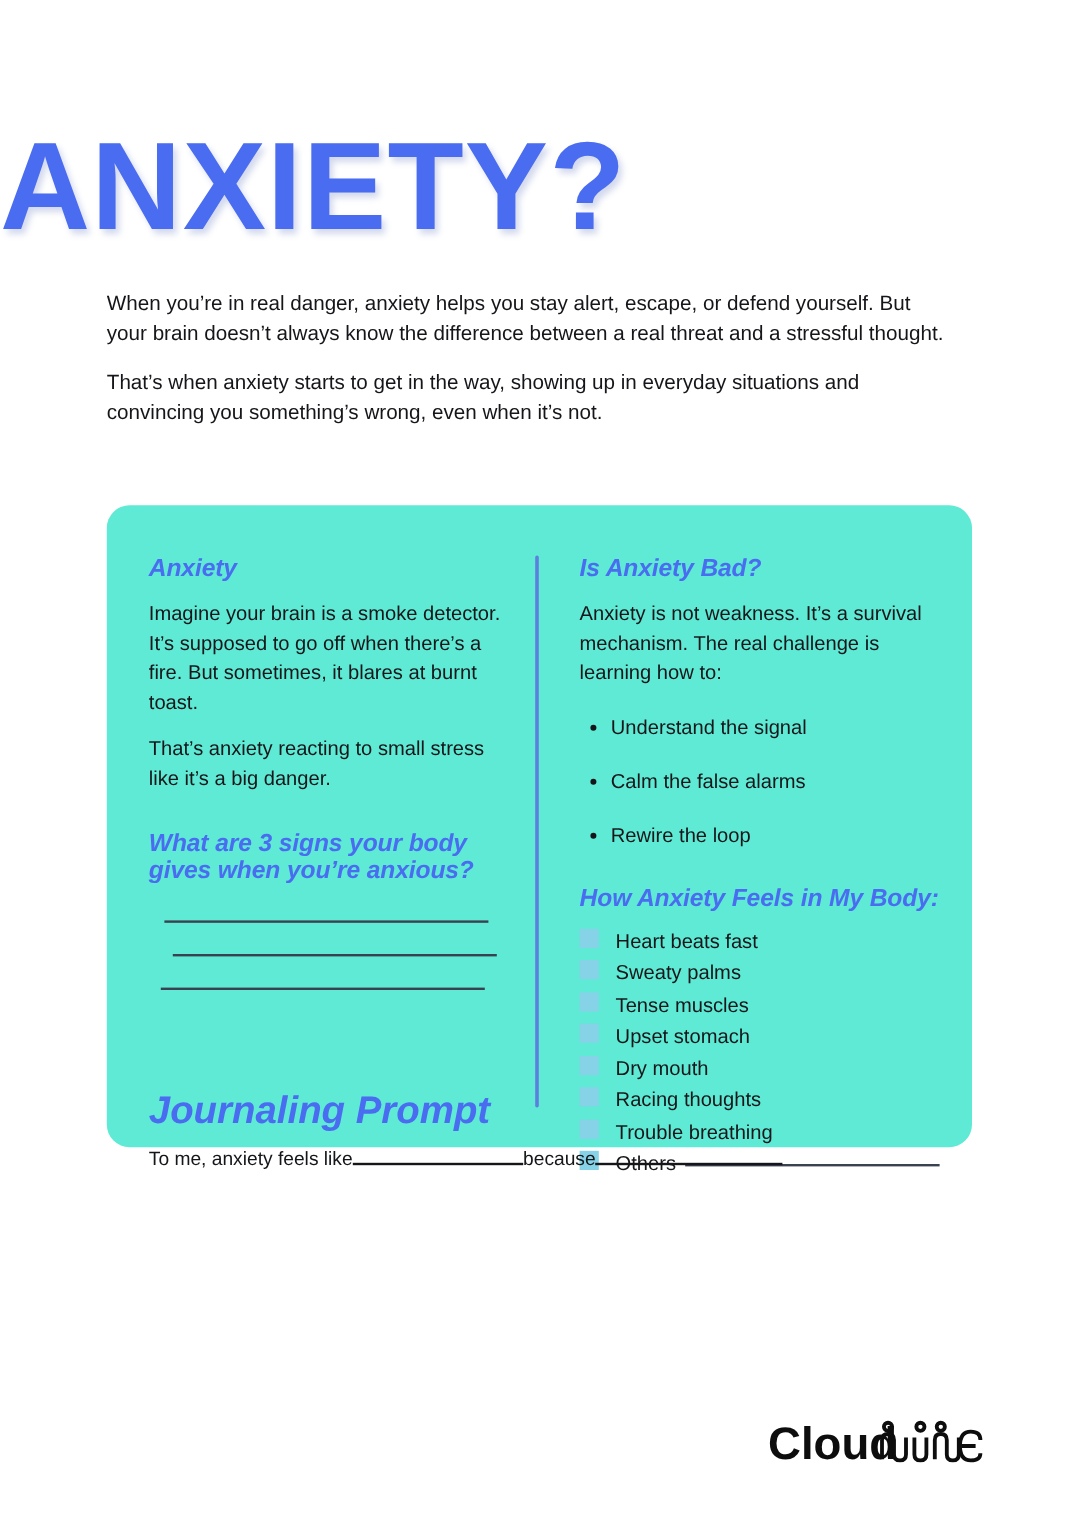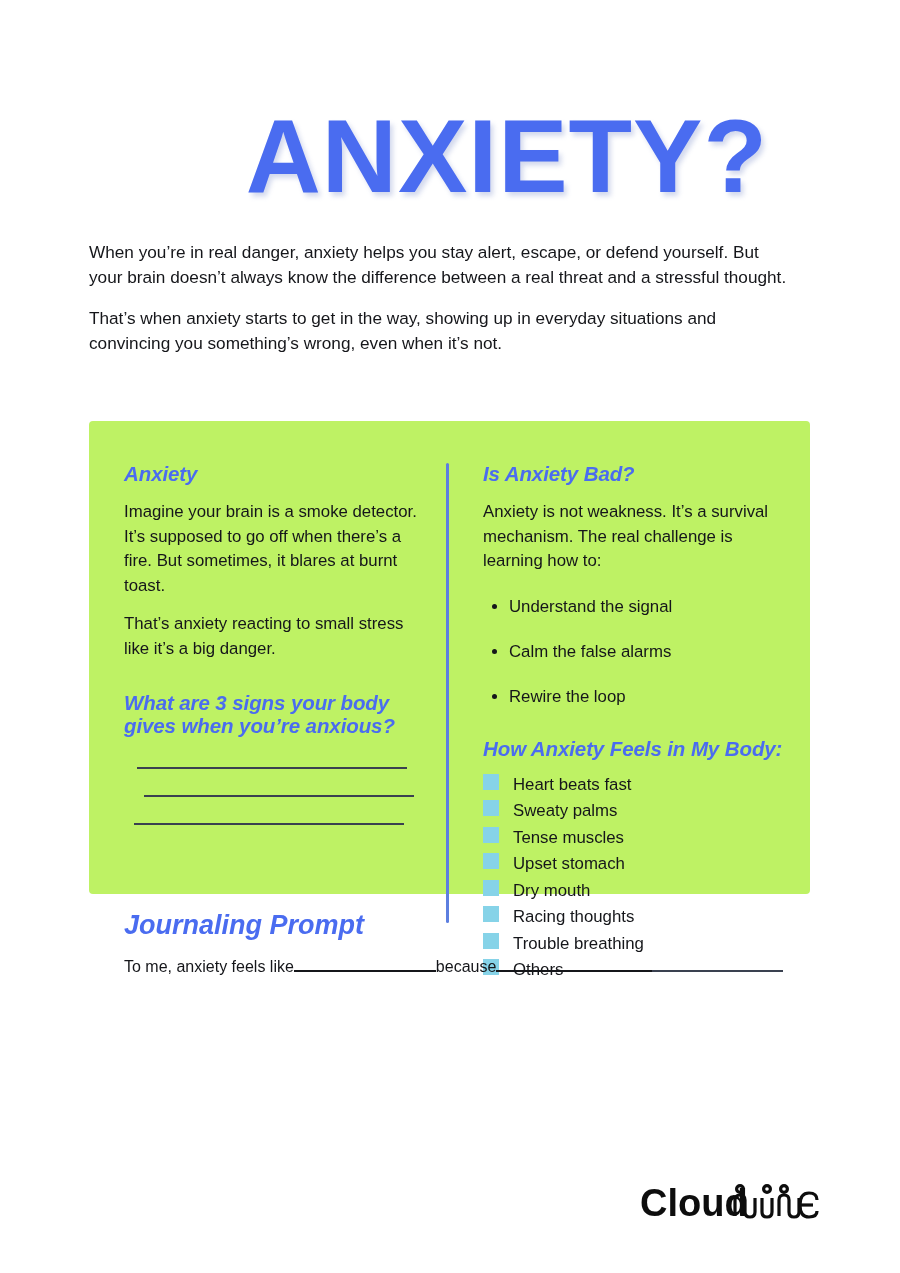--- a/index.html
+++ b/index.html
@@ -15,21 +15,21 @@
     color: #15161a;
     overflow: hidden;
   }
 
   
   .title {
     position: absolute;
     left: 0;
     top: 104px;
     width: 768px;
-    text-align: right;
+    text-align: left;
     font-size: 104px;
     line-height: 104px;
     font-weight: 700;
     letter-spacing: 1px;
     color: #4a6cf0;
     text-shadow: 3px 4px 5px rgba(120,140,200,0.33);
     font-family: "Liberation Sans", sans-serif;
   }
 
   
@@ -46,23 +46,23 @@
     color: #15161a;
   }
   .intro p:last-child { margin-bottom: 0; }
 
   
   .card {
     position: absolute;
     left: 89px;
     top: 421px;
     width: 721px;
-    height: 473px;
-    background: #bef264;
-    border-radius: 4px;
+    height: 535px;
+    background: #5eead4;
+    border-radius: 19px;
   }
 
   .divider {
     position: absolute;
     left: 357px;
     top: 42px;
     width: 3px;
     height: 460px;
     background: #5d7fe0;
     border-radius: 2px;
@@ -156,21 +156,21 @@
 
   
   .journal {
     position: absolute;
     left: 35px;
     top: 490px;
     width: 650px;
   }
   .journal h3 {
     margin: 0 0 16px 0;
-    font-size: 27px;
+    font-size: 32px;
     line-height: 28px;
     font-weight: 700;
     font-style: italic;
     color: #4a6cf0;
   }
   .journal .prompt {
     font-size: 16px;
     line-height: 24px;
     color: #15161a;
     white-space: nowrap;

